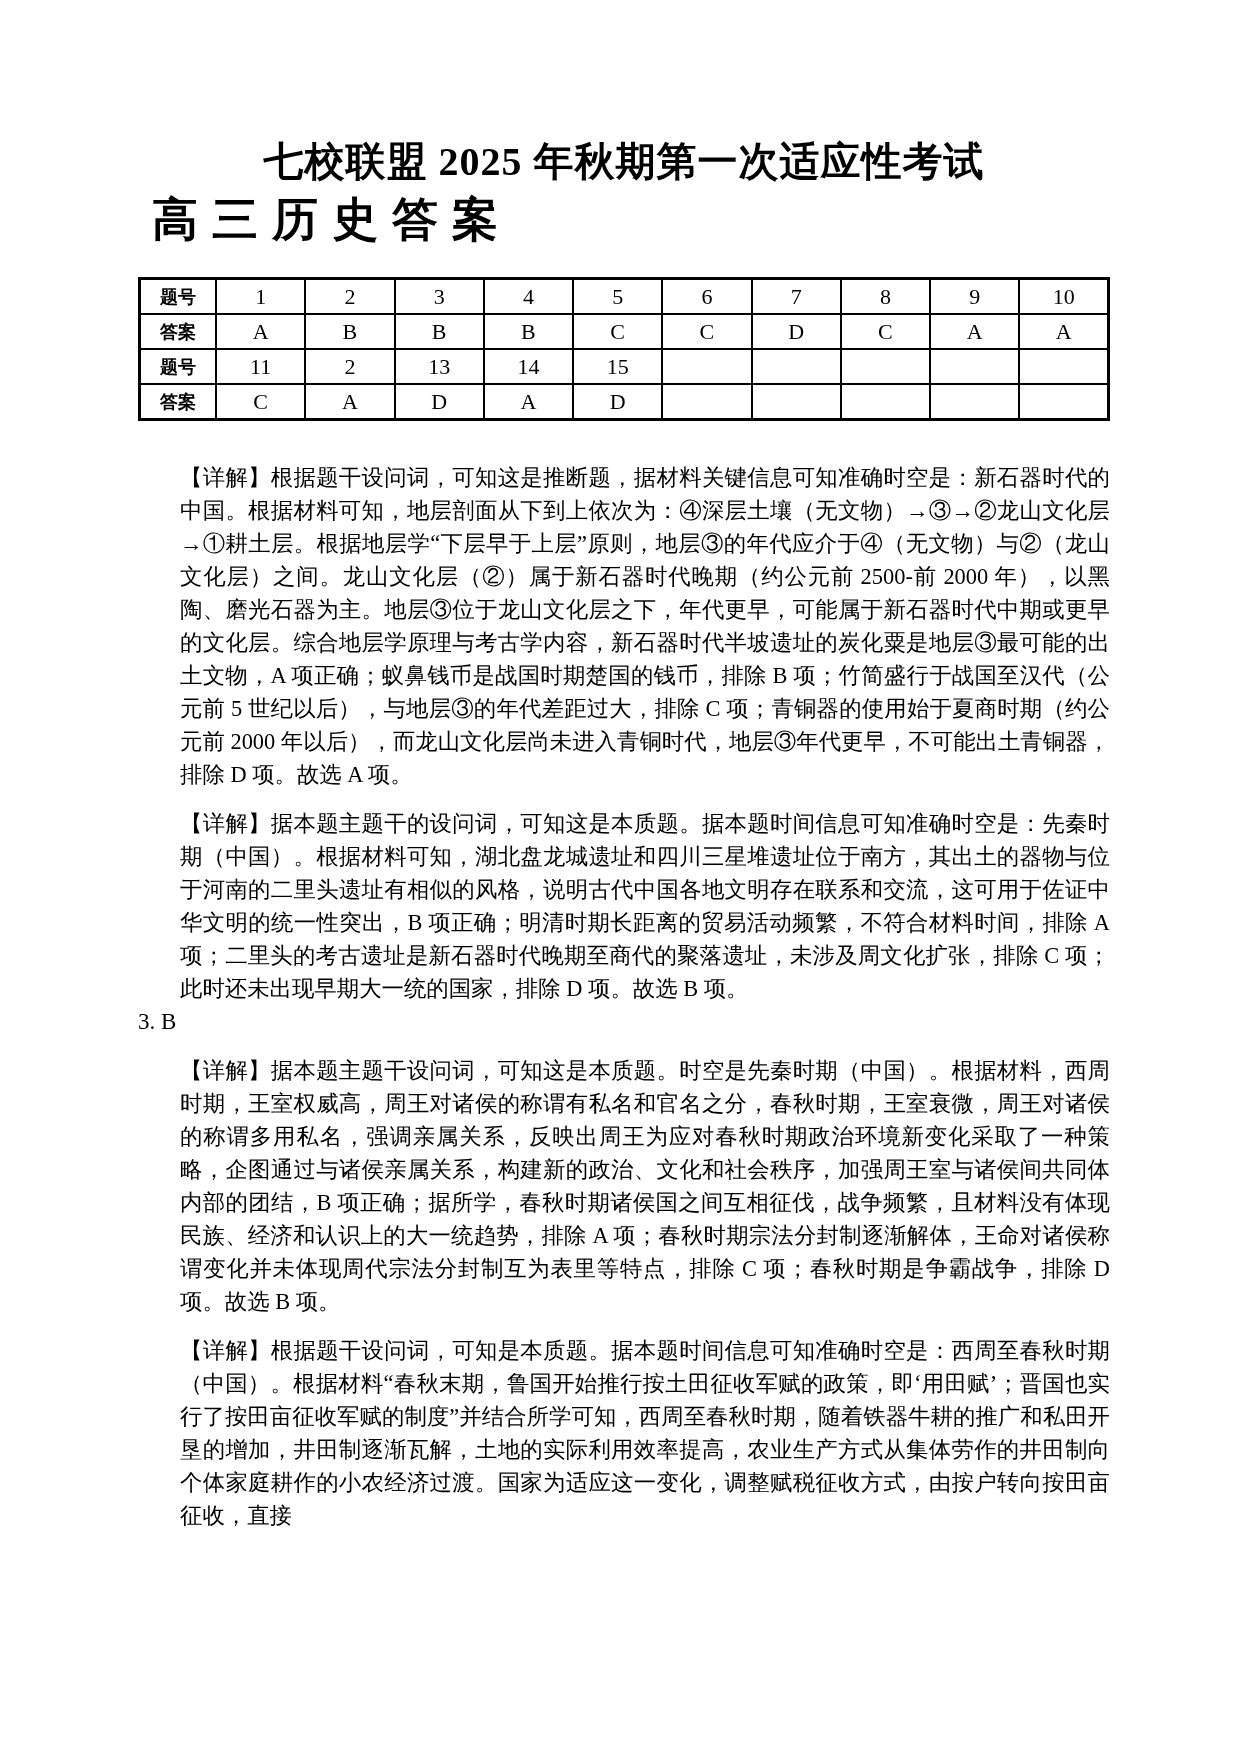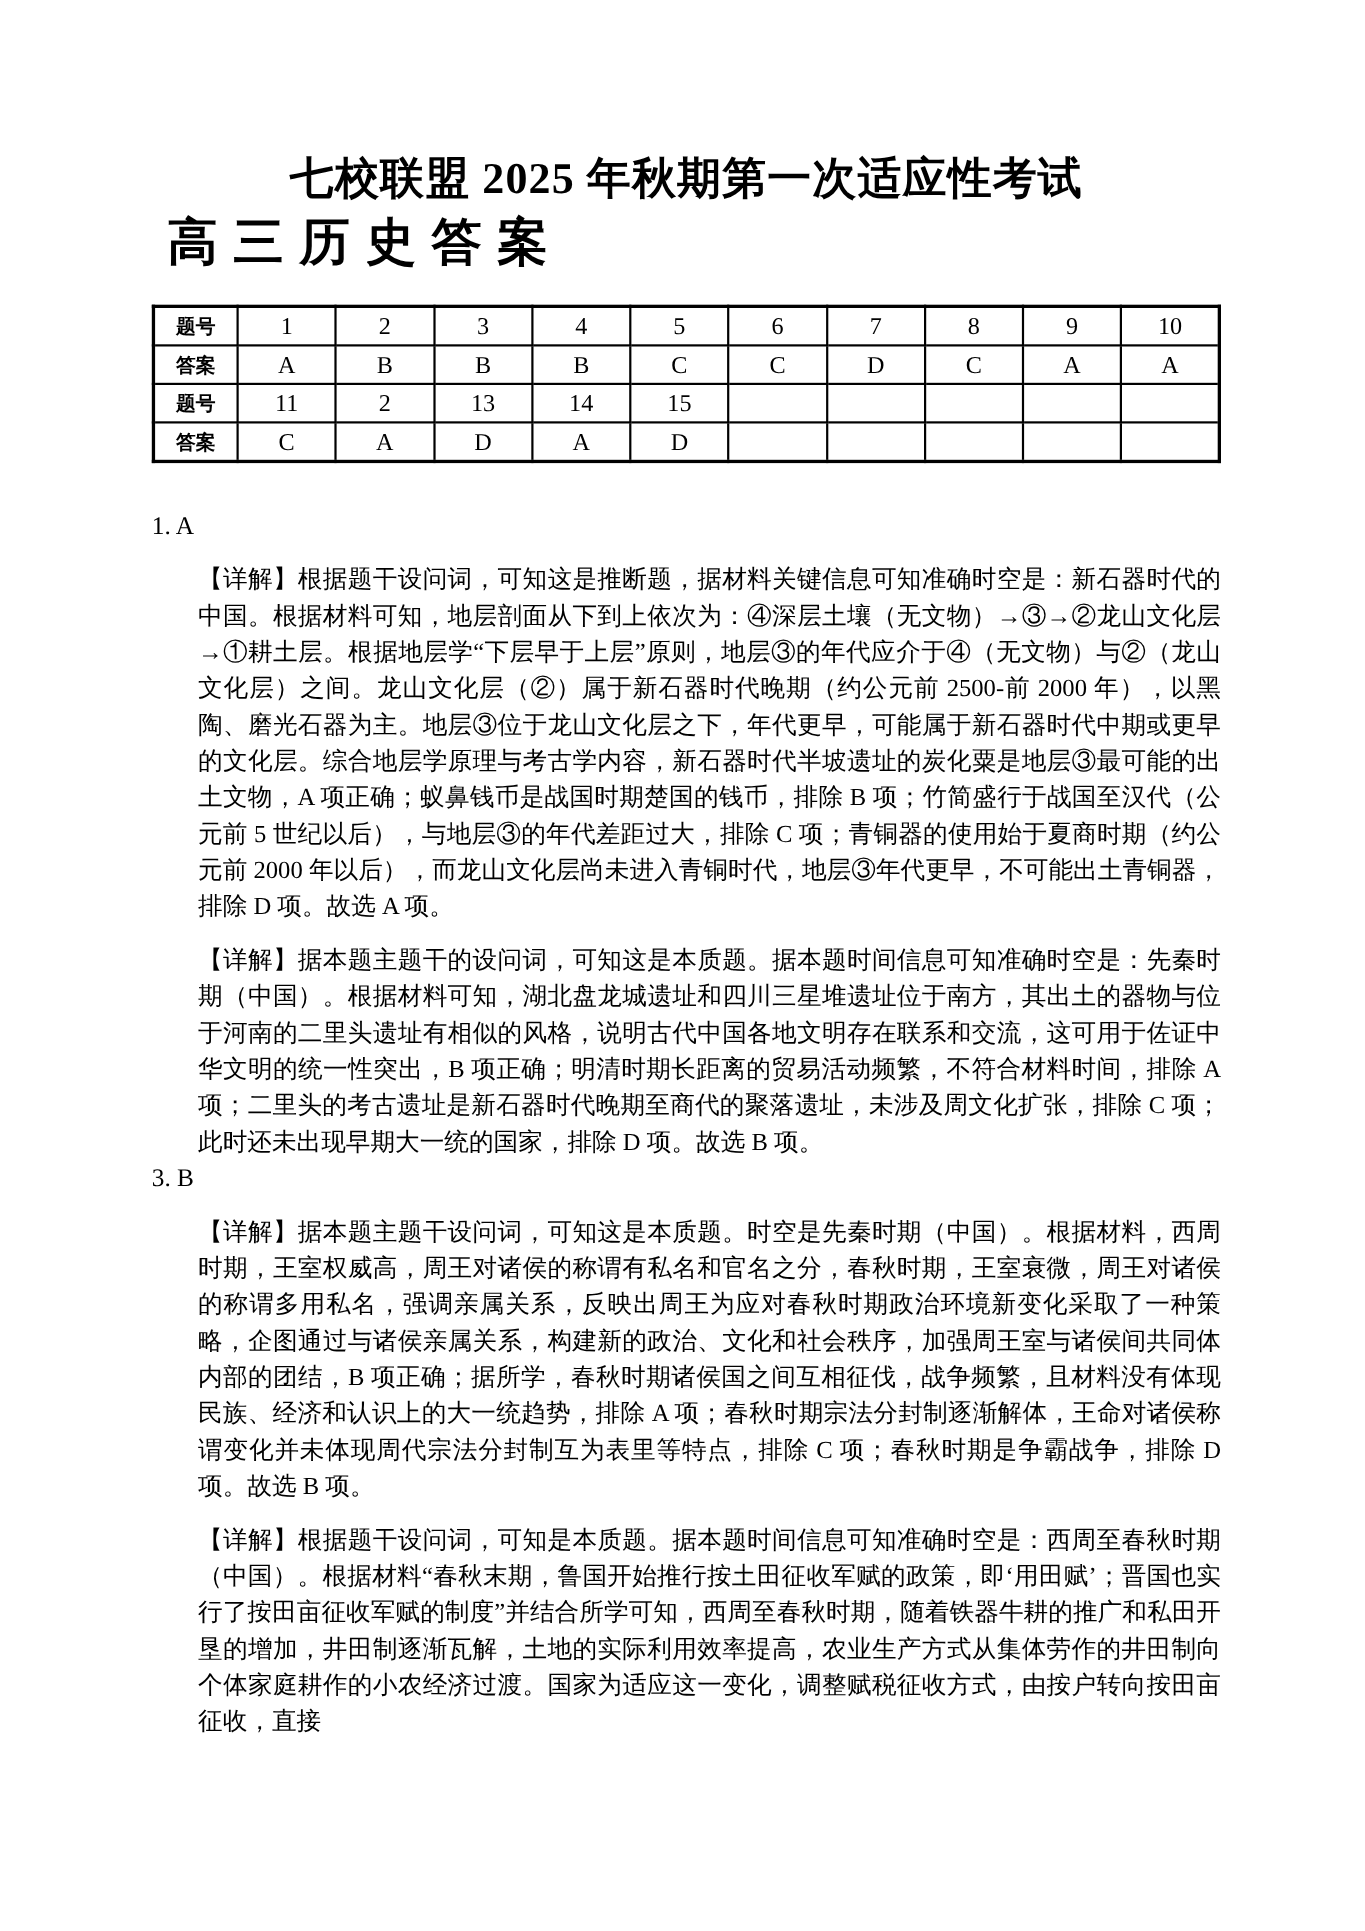--- a/index.html
+++ b/index.html
@@ -142,21 +142,20 @@
         <td></td>
         <td></td>
         <td></td>
       </tr>
     </tbody>
   </table>
 
   <div class="explanations">
 
     <div class="exp-item">
-      <div class="exp-label">1. A</div>
       <p class="exp-detail">【详解】根据题干设问词，可知这是推断题，据材料关键信息可知准确时空是：新石器时代的中国。根据材料可知，地层剖面从下到上依次为：④深层土壤（无文物）→③→②龙山文化层→①耕土层。根据地层学“下层早于上层”原则，地层③的年代应介于④（无文物）与②（龙山文化层）之间。龙山文化层（②）属于新石器时代晚期（约公元前 2500-前 2000 年），以黑陶、磨光石器为主。地层③位于龙山文化层之下，年代更早，可能属于新石器时代中期或更早的文化层。综合地层学原理与考古学内容，新石器时代半坡遗址的炭化粟是地层③最可能的出土文物，A 项正确；蚁鼻钱币是战国时期楚国的钱币，排除 B 项；竹简盛行于战国至汉代（公元前 5 世纪以后），与地层③的年代差距过大，排除 C 项；青铜器的使用始于夏商时期（约公元前 2000 年以后），而龙山文化层尚未进入青铜时代，地层③年代更早，不可能出土青铜器，排除 D 项。故选 A 项。</p>
     </div>
 
     <div class="exp-item">
       <p class="exp-detail">【详解】据本题主题干的设问词，可知这是本质题。据本题时间信息可知准确时空是：先秦时期（中国）。根据材料可知，湖北盘龙城遗址和四川三星堆遗址位于南方，其出土的器物与位于河南的二里头遗址有相似的风格，说明古代中国各地文明存在联系和交流，这可用于佐证中华文明的统一性突出，B 项正确；明清时期长距离的贸易活动频繁，不符合材料时间，排除 A 项；二里头的考古遗址是新石器时代晚期至商代的聚落遗址，未涉及周文化扩张，排除 C 项；此时还未出现早期大一统的国家，排除 D 项。故选 B 项。</p>
     </div>
 
     <div class="exp-item">
       <div class="exp-label">3. B</div>
     </div>

